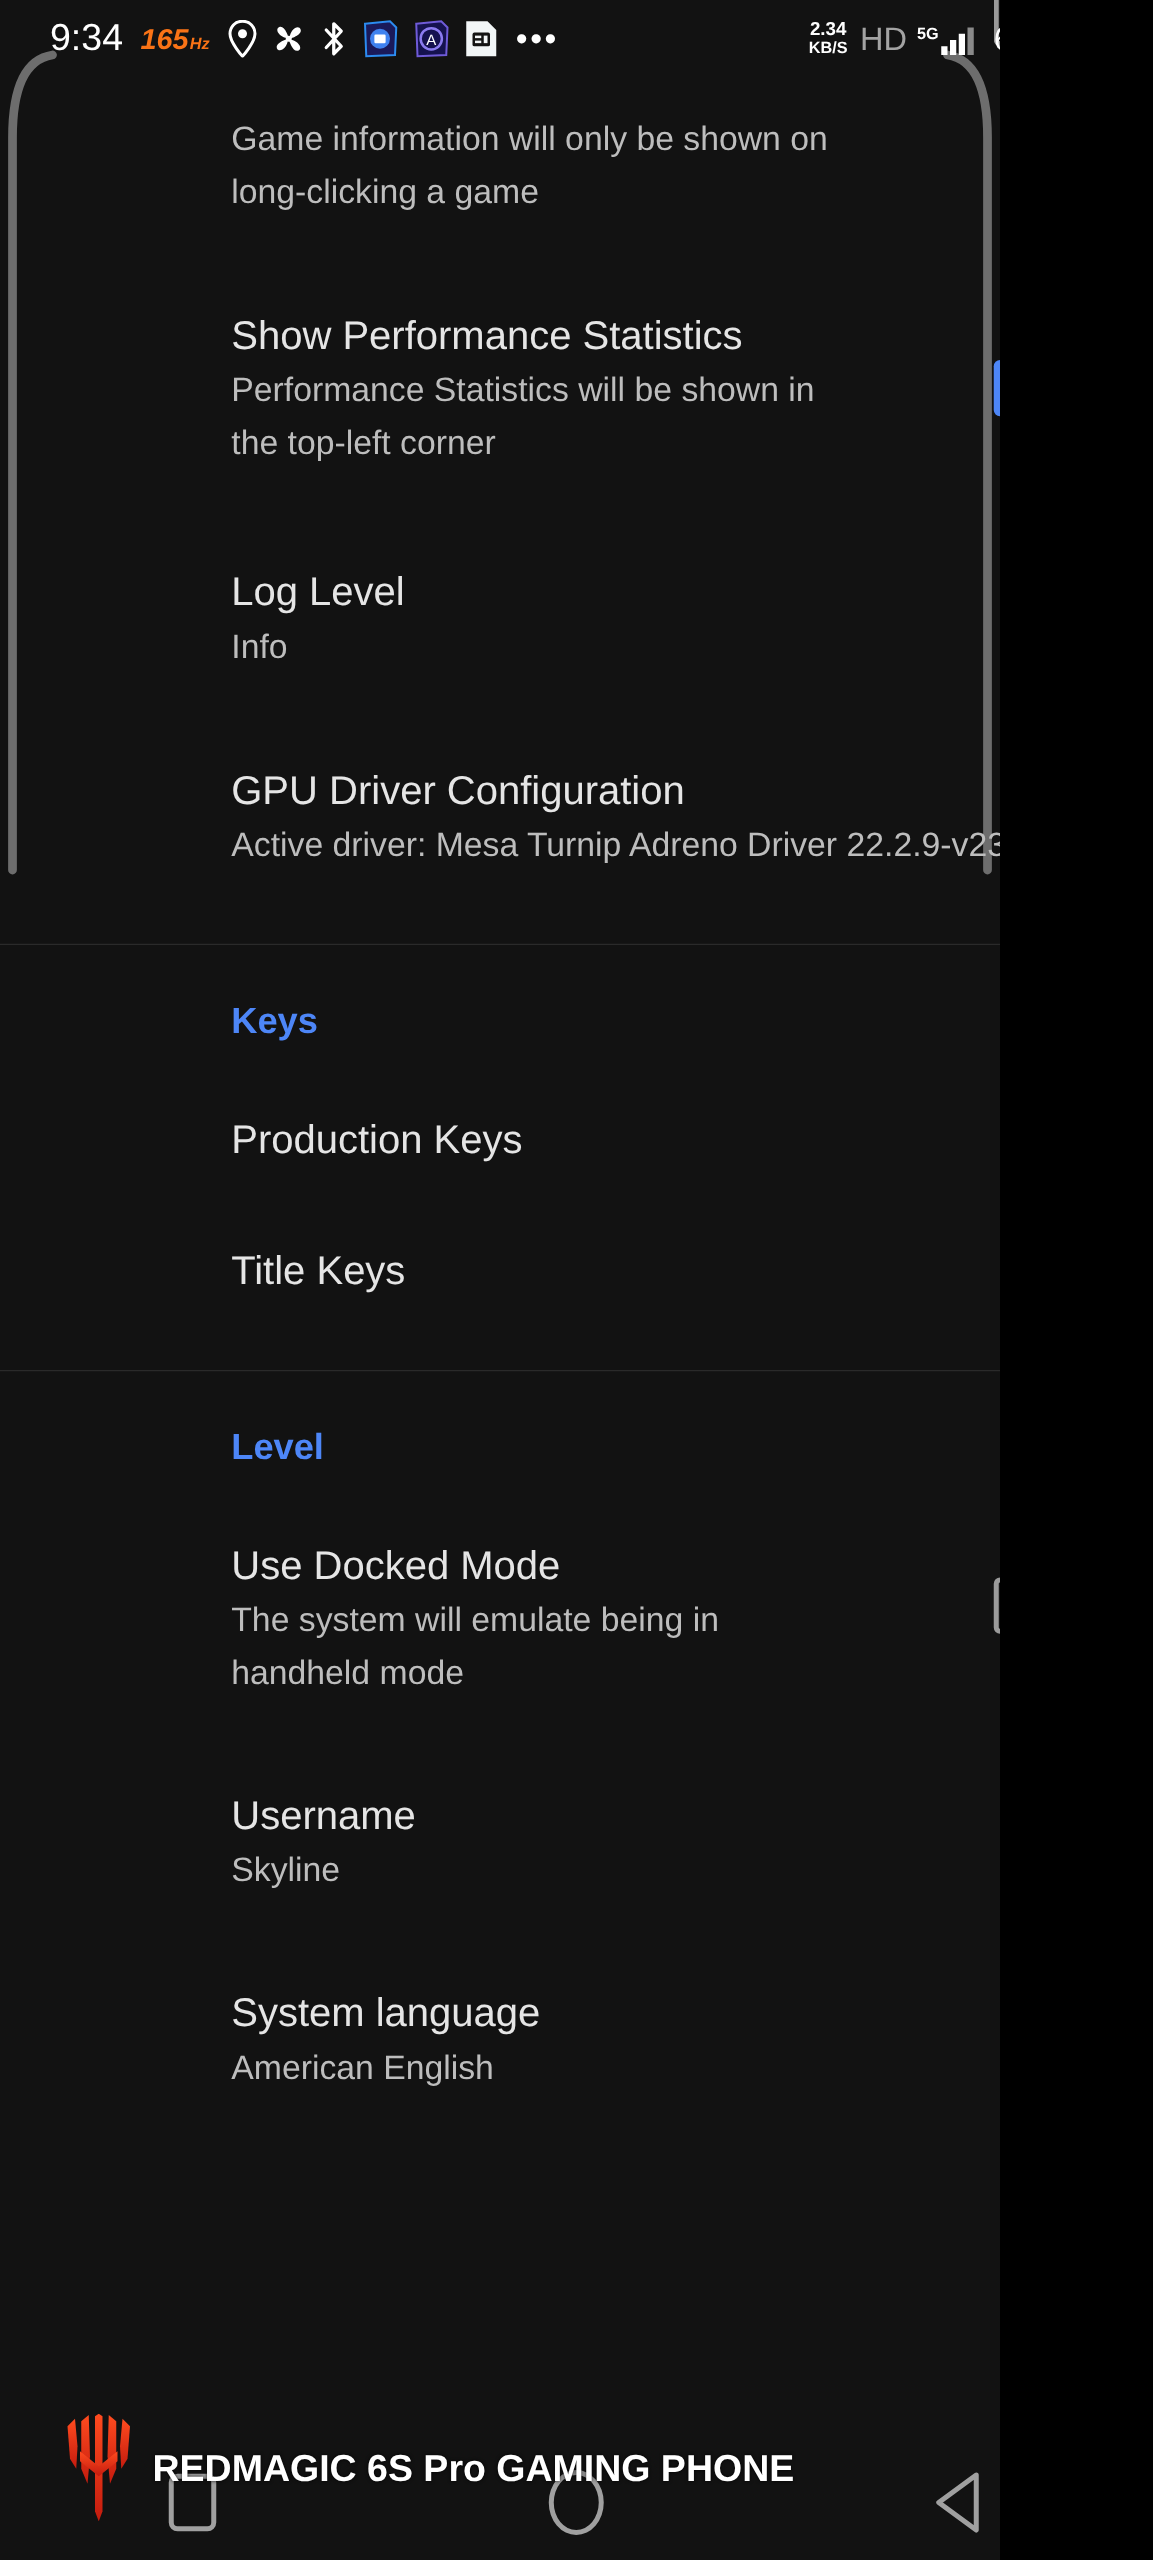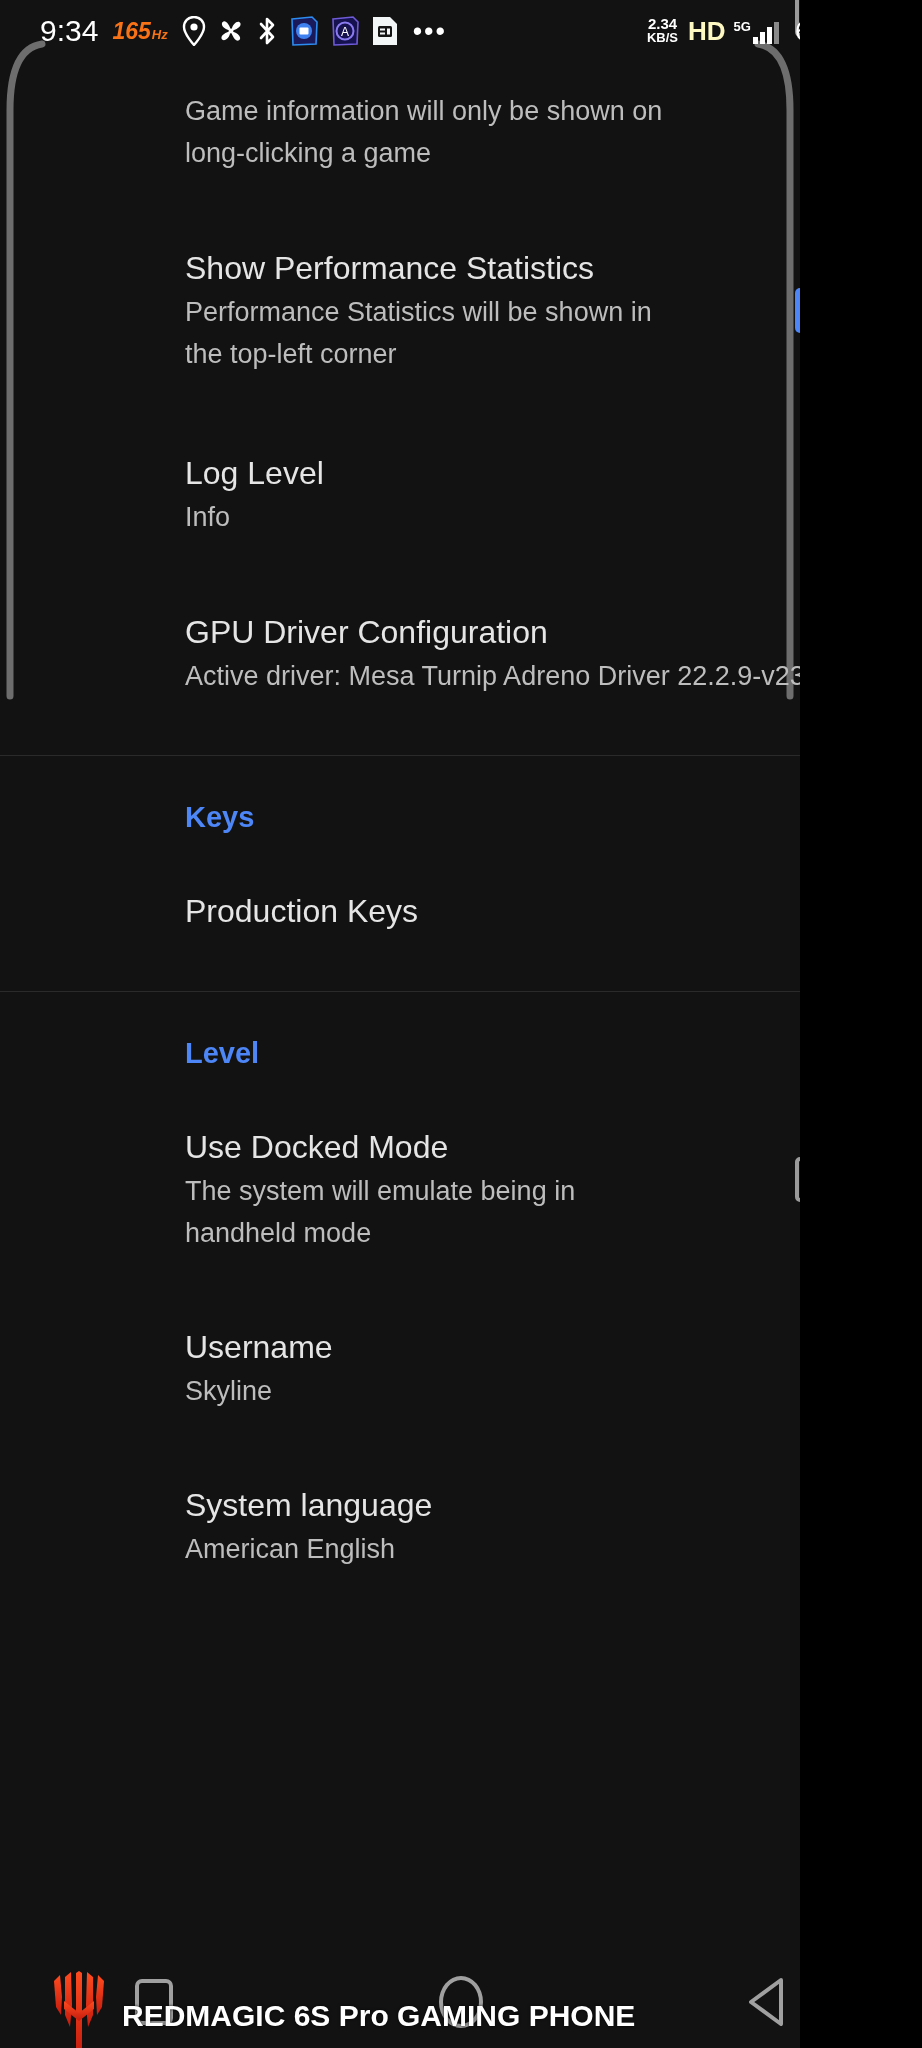--- a/index.html
+++ b/index.html
@@ -77,23 +77,23 @@
   .sb-rate {
     color: #ffffff;
     font-size: 15px;
     font-weight: bold;
     line-height: 14px;
     text-align: center;
     margin-right: 10px;
   }
   .sb-rate .unit { font-size: 13px; display: block; }
   .sb-hd {
-    color: #fef9c3;
+    color: #a3a3a3;
     font-size: 26px;
-    font-weight: 700;
+    font-weight: 400;
     margin-right: 8px;
   }
   .sb-5g {
     color: #ffffff;
     font-size: 13px;
     font-weight: bold;
     margin-right: 1px;
     line-height: 10px;
     margin-bottom: 9px;
   }
@@ -160,21 +160,21 @@
     display: flex;
     align-items: center;
     justify-content: center;
   }
   .cb.checked svg { display: block; }
 
   
   #watermark {
     position: absolute;
     left: 0;
-    top: 1986px;
+    top: 1946px;
     width: 922px;
     height: 60px;
     display: flex;
     align-items: center;
     z-index: 8;
     pointer-events: none;
   }
   #wm-logo { margin-left: 48px; margin-top: -4px; }
   #wm-text {
     color: #ffffff;
@@ -337,20 +337,23 @@
     </div>
 
     <div class="divider" style="margin-top:58px;"></div>
 
     <div class="cat-header">Keys</div>
 
     <div class="pref" style="padding-top:56px;">
       <div class="pref-title">Production Keys</div>
     </div>
 
+    <div class="pref" style="padding-top:63px;">
+      <div class="pref-title">Title Keys</div>
+    </div>
 
     <div class="divider" style="margin-top:59px;"></div>
 
     <div class="cat-header">Level</div>
 
     <div class="pref" style="padding-top:56px;">
       <div class="pref-title">Use Docked Mode</div>
       <div class="pref-summary">The system will emulate being in handheld mode</div>
       <div class="cb unchecked" style="left:795px; top:87px;"></div>
     </div>

